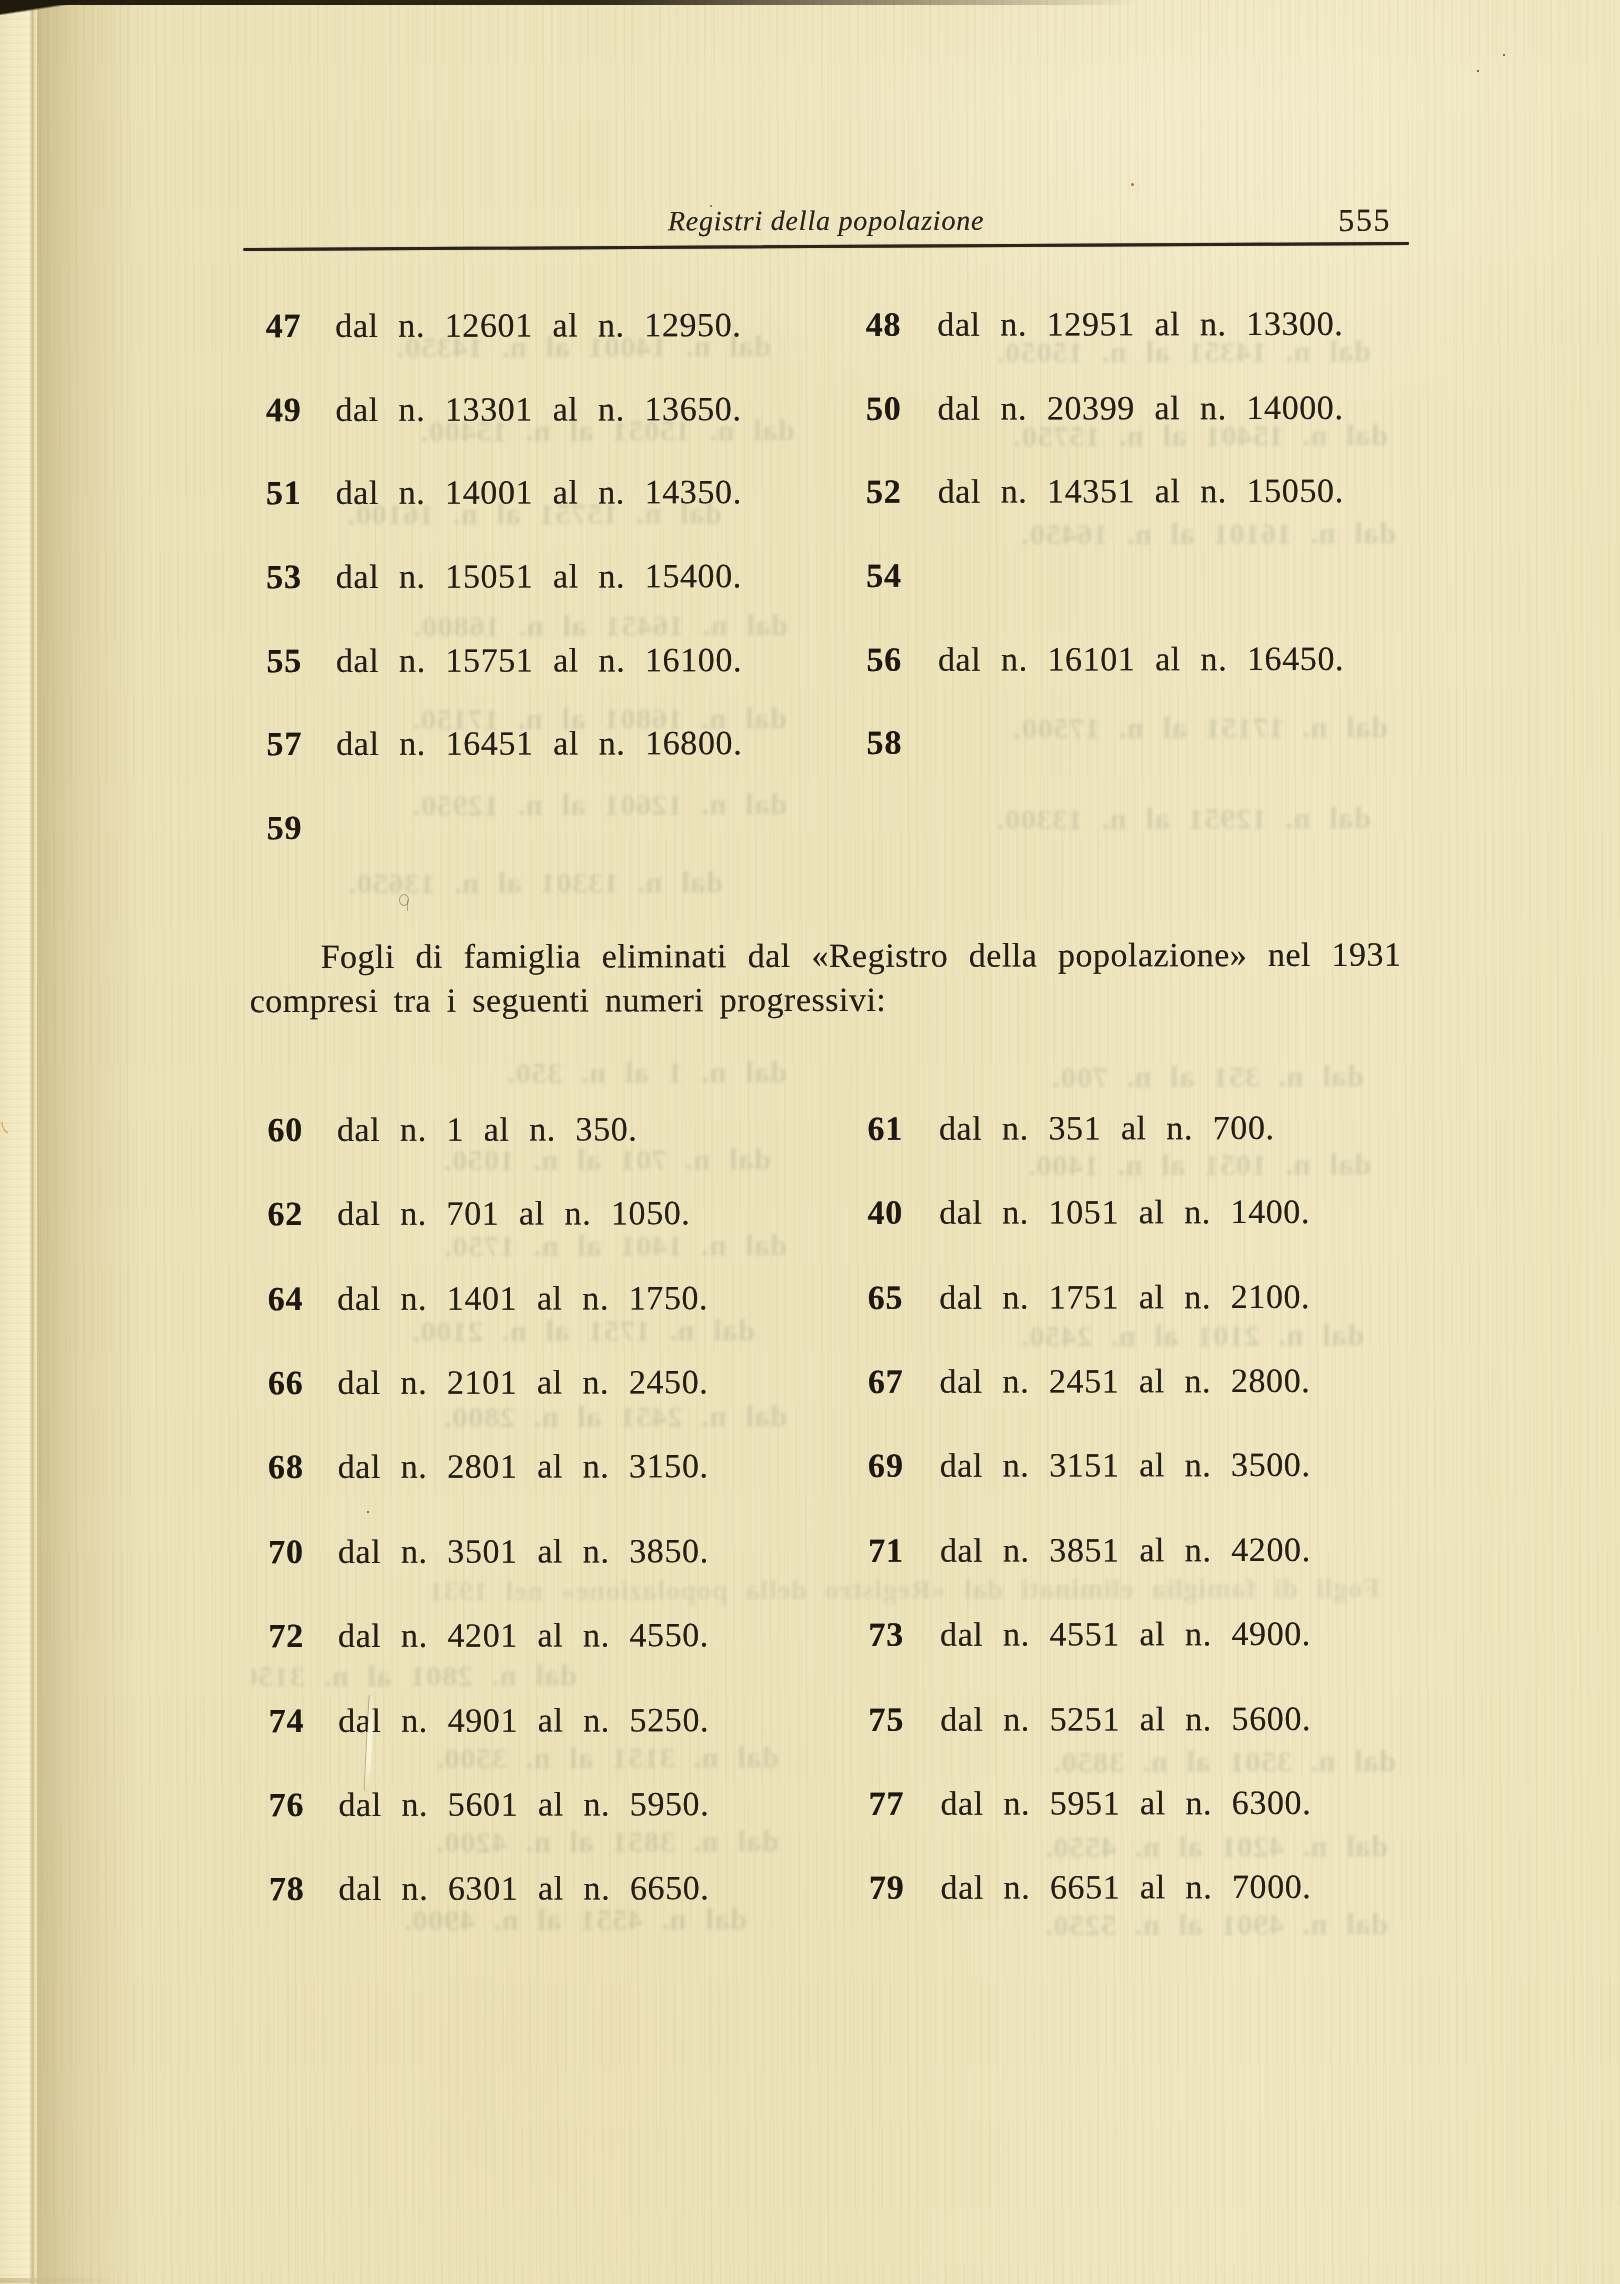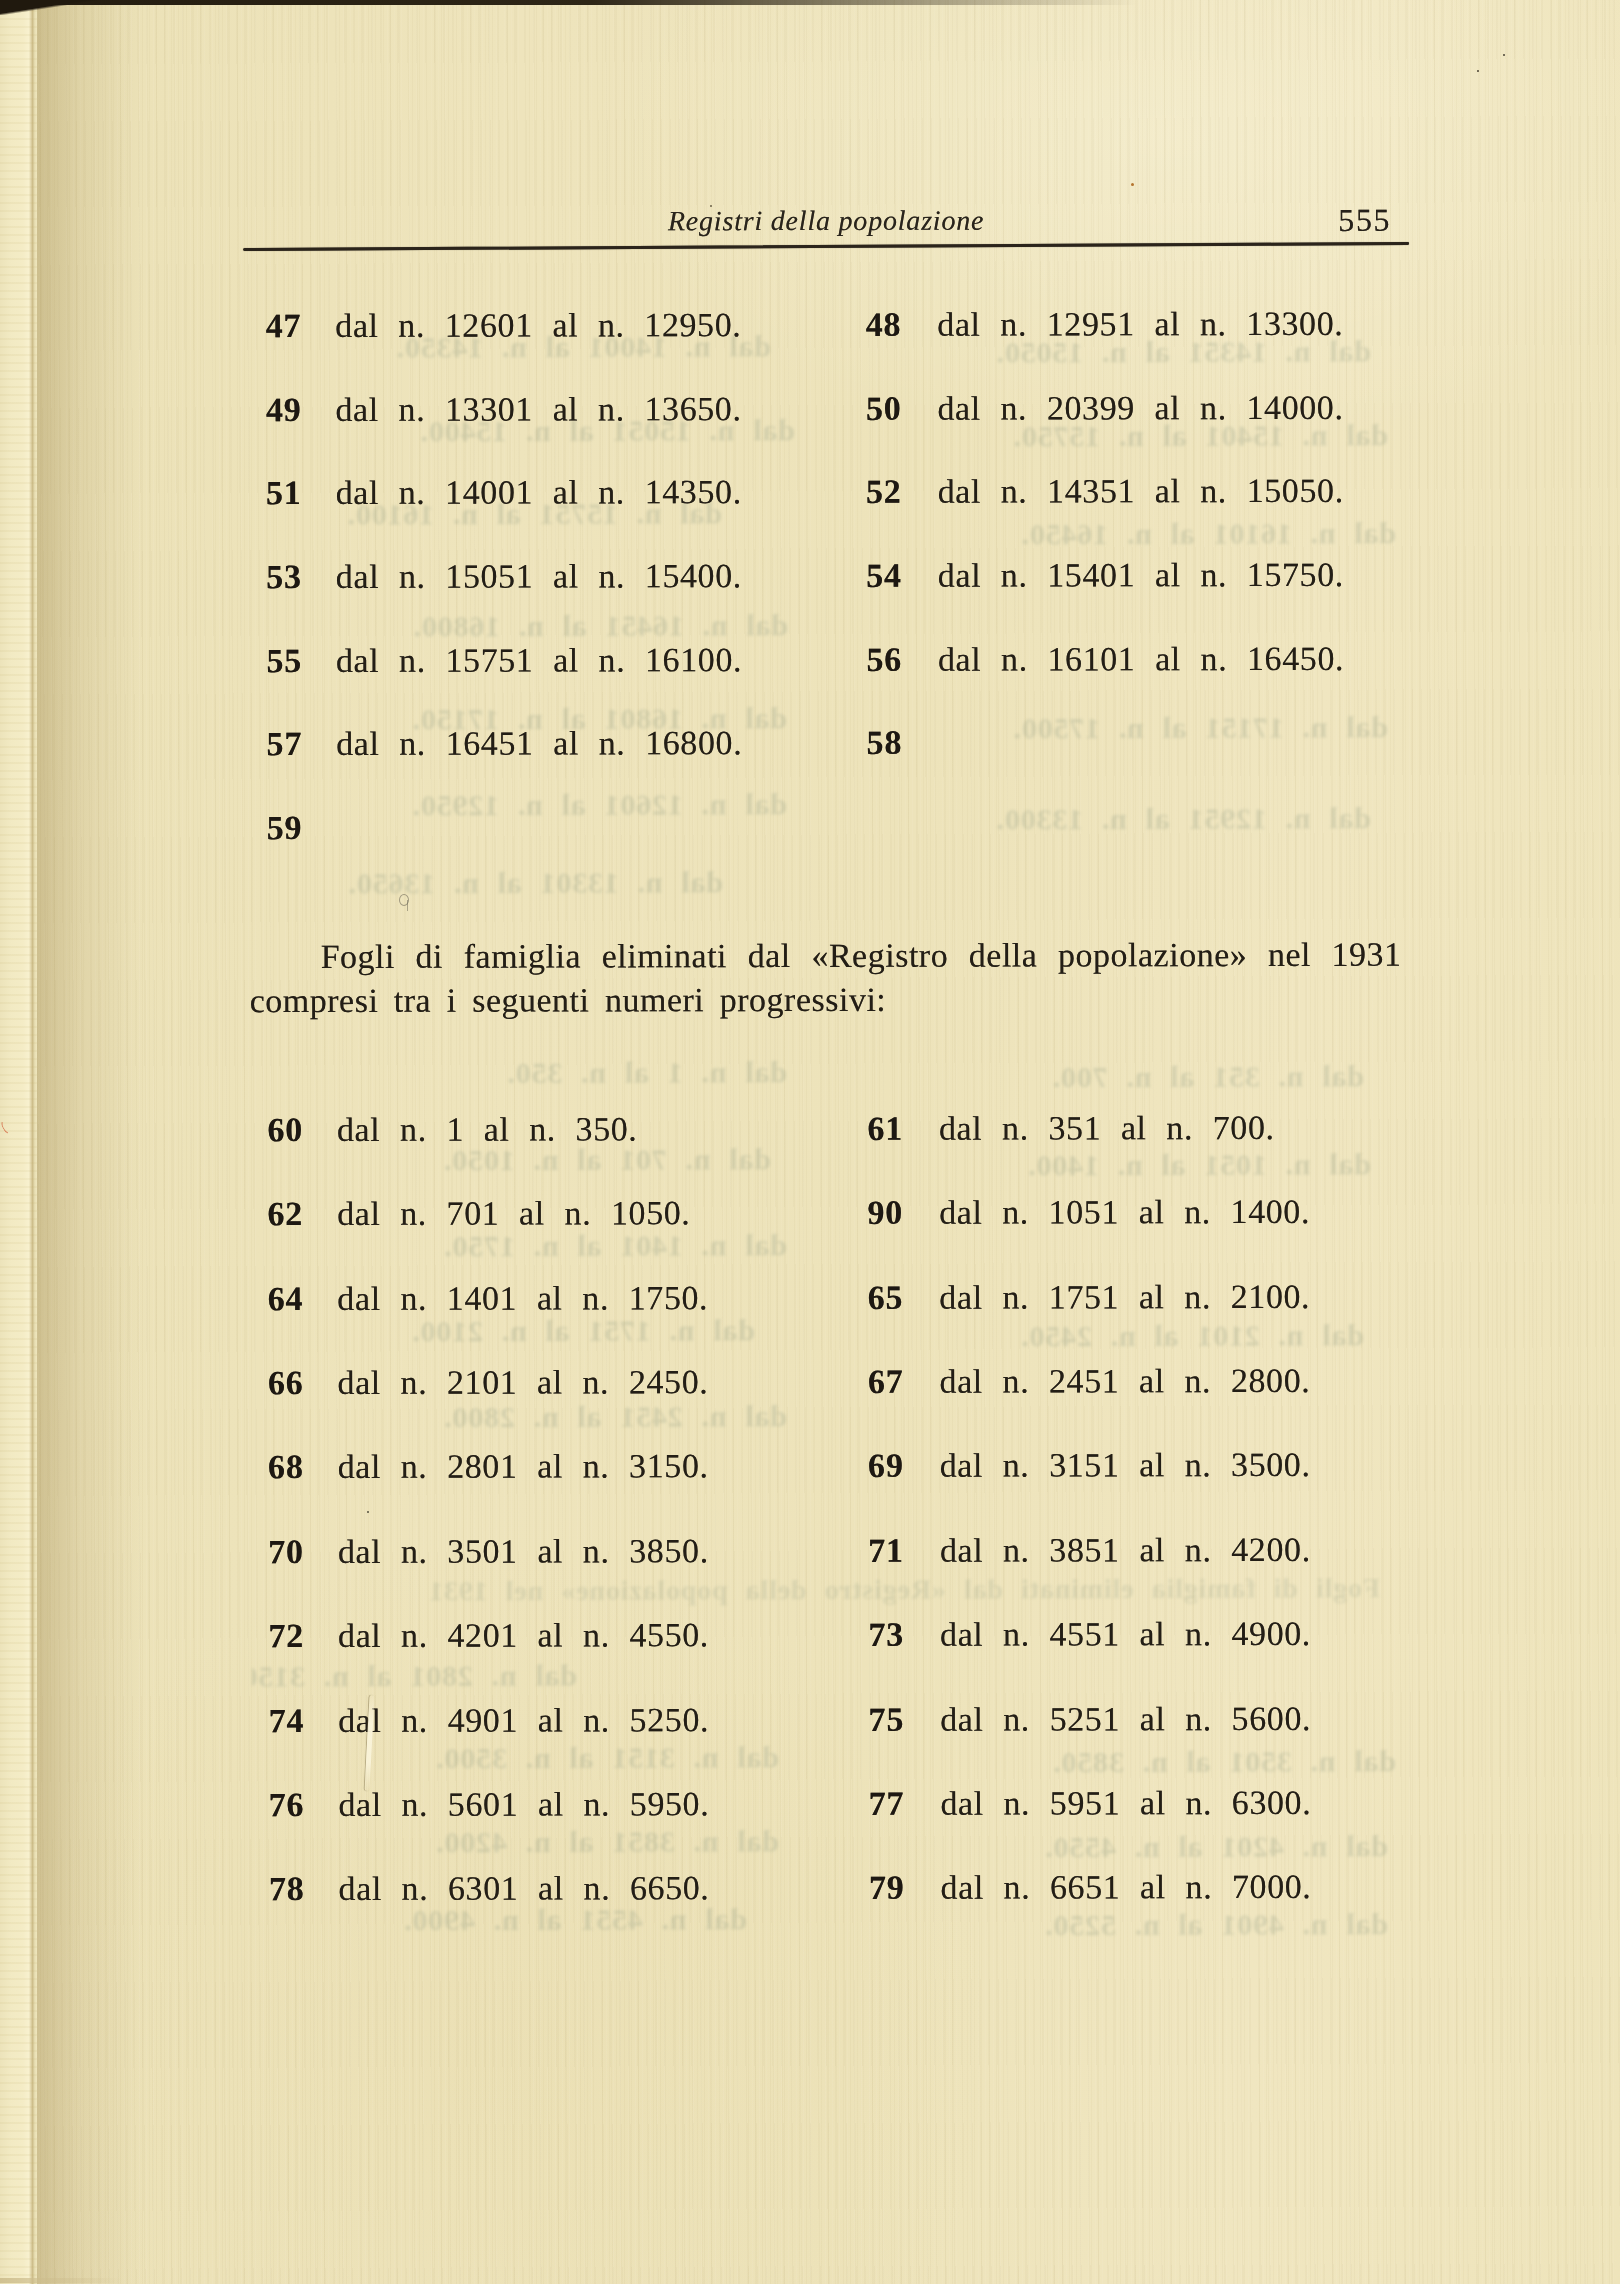--- a/index.html
+++ b/index.html
@@ -163,21 +163,20 @@
         <div class="entry-row" style="top: 472px;">
           <span class="num num-l">51</span>
           <span class="etxt etxt-l">dal n. 14001 al n. 14350.</span>
           <span class="num num-r">52</span>
           <span class="etxt etxt-r">dal n. 14351 al n. 15050.</span>
         </div>
         <div class="entry-row" style="top: 556px;">
           <span class="num num-l">53</span>
           <span class="etxt etxt-l">dal n. 15051 al n. 15400.</span>
           <span class="num num-r">54</span>
-          <span class="etxt etxt-r">dal n. 15401 al n. 15750.</span>
         </div>
         <div class="entry-row" style="top: 640px;">
           <span class="num num-l">55</span>
           <span class="etxt etxt-l">dal n. 15751 al n. 16100.</span>
           <span class="num num-r">56</span>
           <span class="etxt etxt-r">dal n. 16101 al n. 16450.</span>
         </div>
         <div class="entry-row" style="top: 723px;">
           <span class="num num-l">57</span>
           <span class="etxt etxt-l">dal n. 16451 al n. 16800.</span>
@@ -194,21 +193,21 @@
     <div id="section2">
         <div class="entry-row" style="top: 1109px;">
           <span class="num num-l">60</span>
           <span class="etxt etxt-l">dal n. 1 al n. 350.</span>
           <span class="num num-r">61</span>
           <span class="etxt etxt-r">dal n. 351 al n. 700.</span>
         </div>
         <div class="entry-row" style="top: 1193px;">
           <span class="num num-l">62</span>
           <span class="etxt etxt-l">dal n. 701 al n. 1050.</span>
-          <span class="num num-r">90</span>
+          <span class="num num-r">40</span>
           <span class="etxt etxt-r">dal n. 1051 al n. 1400.</span>
         </div>
         <div class="entry-row" style="top: 1278px;">
           <span class="num num-l">64</span>
           <span class="etxt etxt-l">dal n. 1401 al n. 1750.</span>
           <span class="num num-r">65</span>
           <span class="etxt etxt-r">dal n. 1751 al n. 2100.</span>
         </div>
         <div class="entry-row" style="top: 1362px;">
           <span class="num num-l">66</span>

